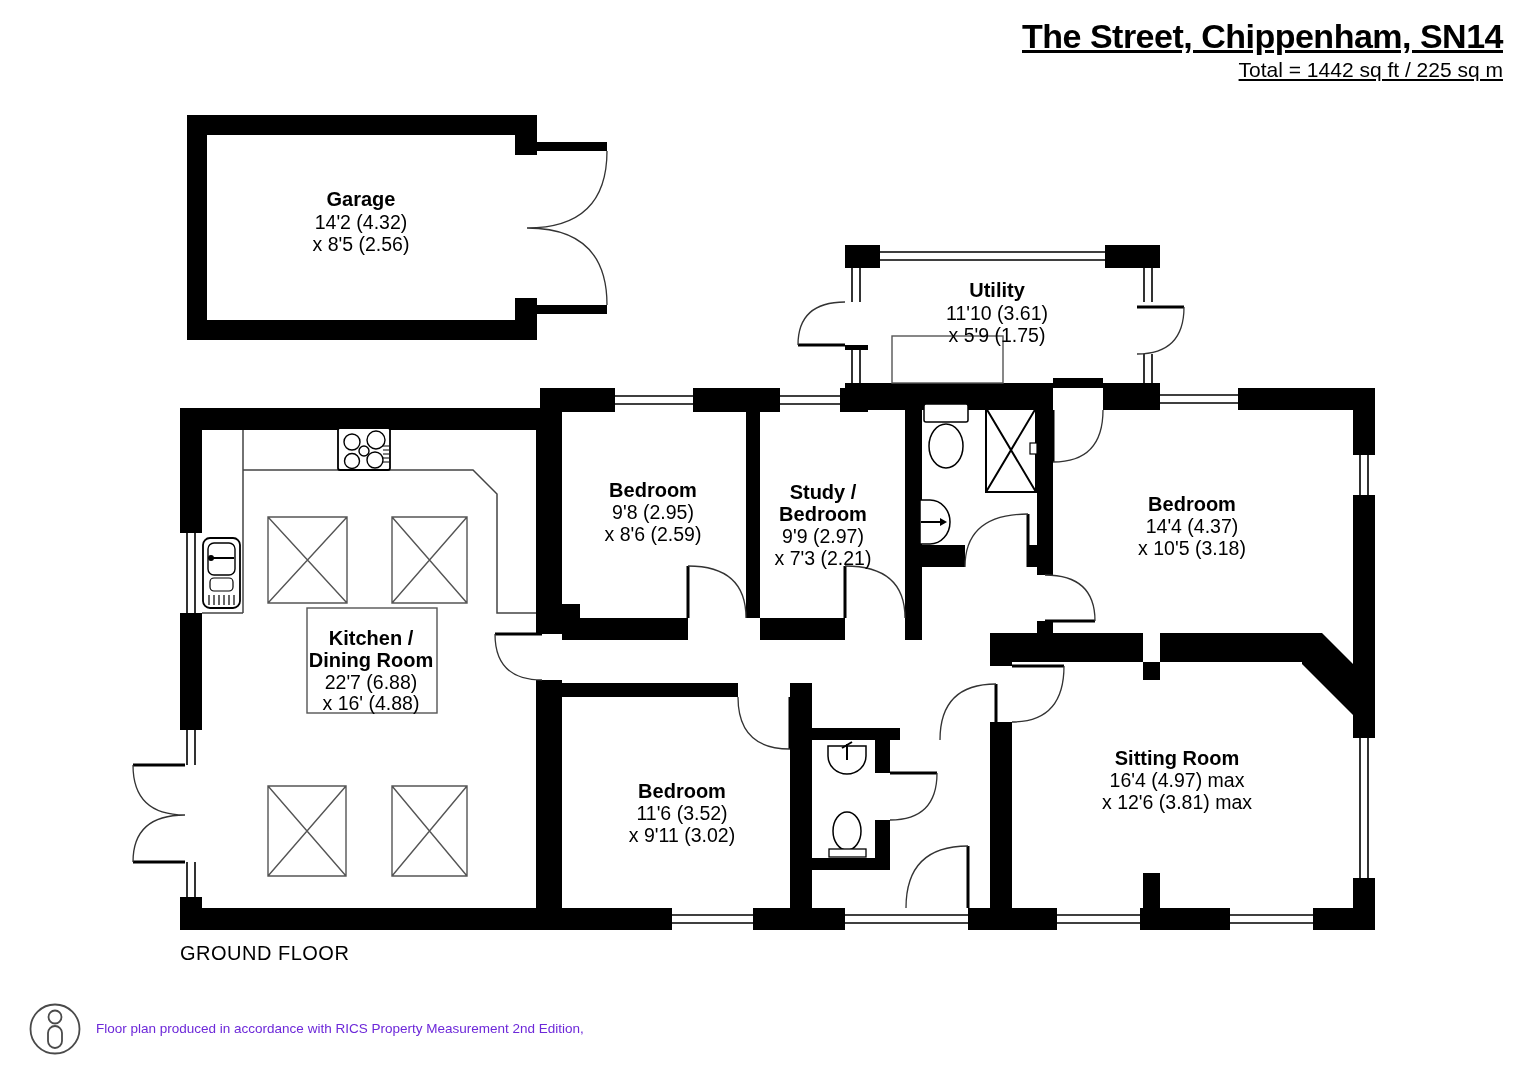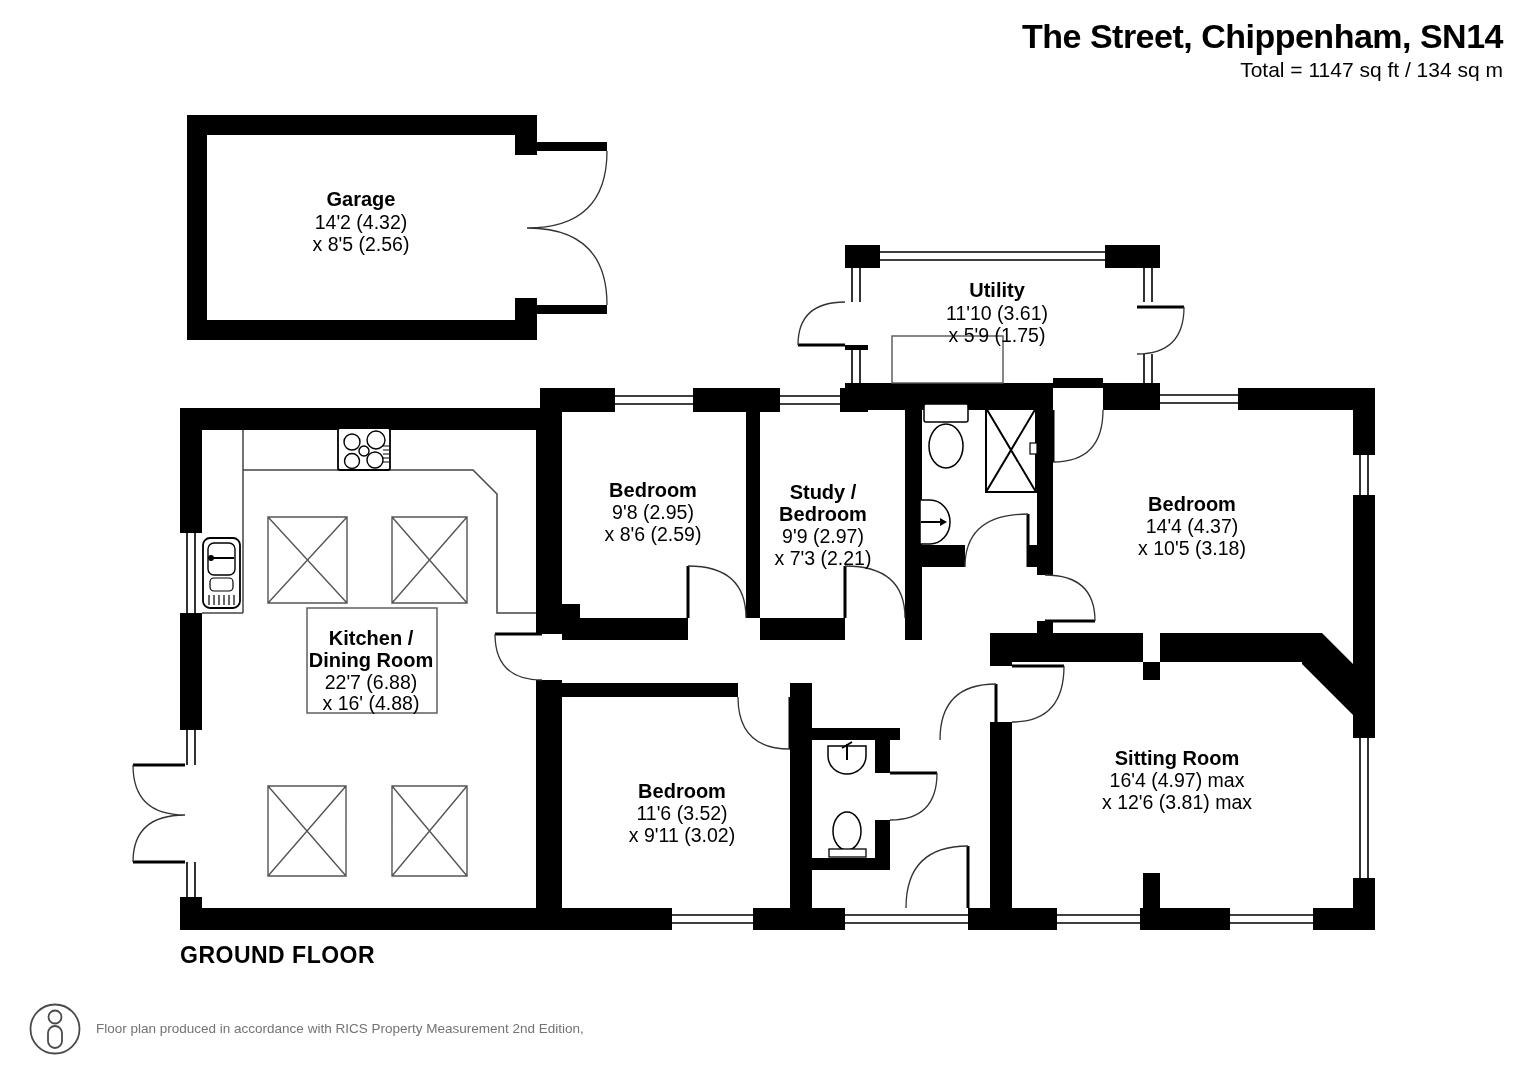--- a/index.html
+++ b/index.html
@@ -1,24 +1,24 @@
 <!DOCTYPE html>
 <html><head>
 <meta charset="utf-8">
 <style>
   html,body{margin:0;padding:0;background:#ffffff;}
   #page{position:relative;width:1527px;height:1080px;background:#fff;overflow:hidden;
         font-family:"Liberation Sans", sans-serif;color:#000;}
   #plan-svg{position:absolute;left:0;top:0;}
-  .header{position:absolute;top:16px;right:24px;text-align:right;}
+  .header{position:absolute;top:16px;right:24px;text-align:right;text-decoration:underline;}
   .header .title{font-size:34px;font-weight:bold;letter-spacing:-0.5px;line-height:40px;}
   .header .area-line{font-size:21px;line-height:27px;}
   .header .disclaimer{font-size:14.5px;line-height:24px;}
-  .floor-label{position:absolute;left:180px;top:942px;font-size:23px;font-weight:bold;letter-spacing:0.5px;}
-  .footer{position:absolute;left:28px;top:1002px;display:flex;align-items:center;color:#737373;}
+  .floor-label{position:absolute;left:180px;top:942px;font-size:20px;font-weight:normal;letter-spacing:0.5px;}
+  .footer{position:absolute;left:28px;top:1002px;display:flex;align-items:center;color:#6d28d9;}
   .footer .ftext{margin-left:14px;font-size:13.5px;line-height:18px;}
   .rname{font:bold 20px "Liberation Sans", sans-serif;}
   .rdim{font:19.5px "Liberation Sans", sans-serif;}
   svg text{fill:#000;}
 </style>
 </head>
 <body>
 
 <div id="page">
 
@@ -183,21 +183,21 @@
       <g>
         <text class="rname" x="1177" y="765">Sitting Room</text>
         <text class="rdim" x="1177" y="787">16'4 (4.97) max</text>
         <text class="rdim" x="1177" y="809">x 12'6 (3.81) max</text>
       </g>
     </g>
   </svg>
 
   <div class="header">
     <div class="title">The Street, Chippenham, SN14</div>
-    <div class="area-line">Total = 1147 sq ft / 134 sq m</div>
+    <div class="area-line">Total = 1442 sq ft / 225 sq m</div>
   </div>
 
   <div class="floor-label">GROUND FLOOR</div>
 
   <div class="footer">
     <svg width="54" height="54" viewBox="-27 -27 54 54">
       <circle cx="0" cy="0" r="24.5" fill="none" stroke="#4a4a4a" stroke-width="1.8"></circle>
       <circle cx="0" cy="-12" r="6.5" fill="none" stroke="#4a4a4a" stroke-width="1.8"></circle>
       <rect x="-7" y="-3" width="14" height="22" rx="7" fill="none" stroke="#4a4a4a" stroke-width="1.8"></rect>
     </svg>

